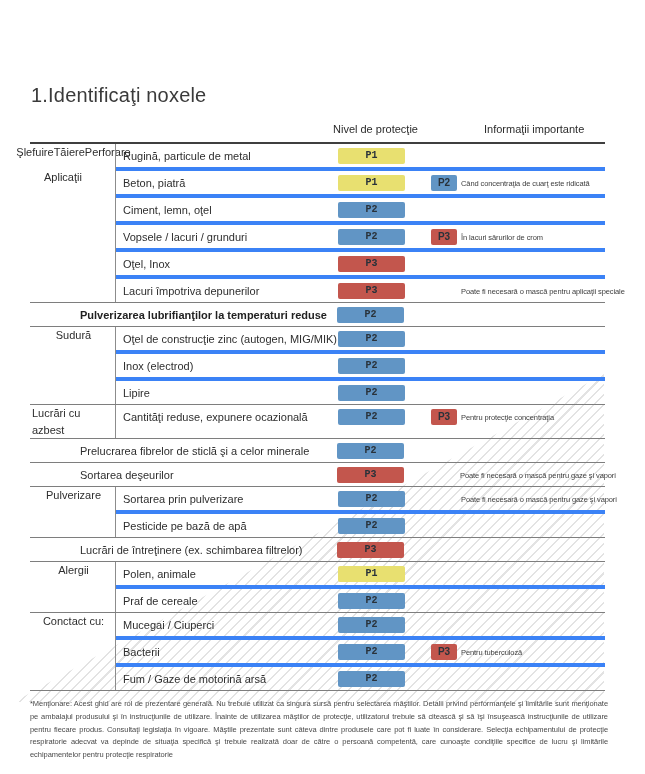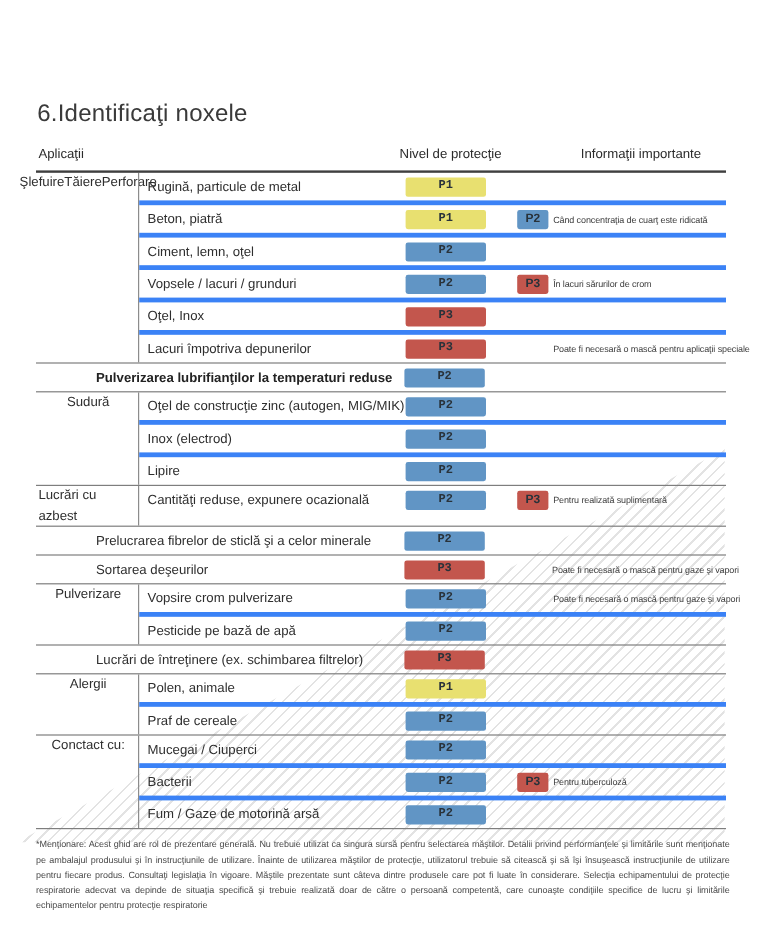--- a/index.html
+++ b/index.html
@@ -19,21 +19,21 @@
     z-index:0;
   }
   .content{position:absolute;left:0;top:0;width:645px;z-index:1;}
   .title{
     margin:84px 0 14px 31px;font-size:20px;font-weight:400;color:#3a3a3a;
     letter-spacing:.2px;
   }
   .tablewrap{margin-left:30px;width:575px;}
   .thead{position:relative;height:21px;border-bottom:2px solid #3f3f3f;}
   .thead span{position:absolute;top:2px;font-size:11px;color:#2b2b2b;}
-  .th-app{left:2px;}
+  .th-app{left:14px;margin-top:48px;}
   .th-prot{left:303px;}
   .th-info{left:454px;}
   .group{display:flex;border-bottom:1px solid #7e7e7e;}
   .group-label{
     width:85px;box-sizing:border-box;display:flex;flex-direction:row;
     justify-content:center;font-size:11px;line-height:1.5;color:#2e2e2e;
     padding-left:2px;
   }
   .group-rows{flex:1;border-left:1px solid #8c8c8c;}
   .row{position:relative;height:23px;border-bottom:4px solid #3b82f6;}
@@ -67,21 +67,21 @@
     margin:7px 0 0 30px;width:578px;font-size:7.5px;line-height:1.7;
     color:#4a4a4a;text-align:justify;letter-spacing:-0.05px;
   }
 </style>
 </head>
 <body>
 
 <div class="page">
   <div class="hatch"></div>
   <div class="content">
-    <div class="title">6.Identificaţi noxele</div>
+    <div class="title">1.Identificaţi noxele</div>
 
     <div class="tablewrap">
       <div class="thead">
         <span class="th-app">Aplicaţii</span>
         <span class="th-prot">Nivel de protecţie</span>
         <span class="th-info">Informaţii importante</span>
       </div>
       <div id="tbody">
           <div class="group">
             <div class="group-label">
@@ -148,21 +148,21 @@
           </div>
           <div class="group">
             <div class="group-label">
               <div class="">Lucrări cu azbest</div>
             </div>
             <div class="group-rows">
               <div class="row">
                 <div class="item">Cantităţi reduse, expunere ocazională</div>
                 <div class="bar" style="background: rgb(97, 149, 197);">P2</div>
                 <div class="badge" style="background: rgb(195, 86, 77);">P3</div>
-                <div class="note">Pentru realizată suplimentară</div>
+                <div class="note">Pentru protecţie concentraţia</div>
               </div>
             </div>
           </div>
           <div class="group">
             <div class="row full">
               <div class="item">Prelucrarea fibrelor de sticlă şi a celor minerale</div>
               <div class="bar" style="background: rgb(97, 149, 197);">P2</div>
             </div>
           </div>
           <div class="group">
@@ -171,21 +171,21 @@
               <div class="bar" style="background: rgb(195, 86, 77);">P3</div>
               <div class="note">Poate fi necesară o mască pentru gaze şi vapori</div>
             </div>
           </div>
           <div class="group">
             <div class="group-label">
               <div class="">Pulverizare</div>
             </div>
             <div class="group-rows">
               <div class="row">
-                <div class="item">Vopsire crom pulverizare</div>
+                <div class="item">Sortarea prin pulverizare</div>
                 <div class="bar" style="background: rgb(97, 149, 197);">P2</div>
                 <div class="note">Poate fi necesară o mască pentru gaze şi vapori</div>
               </div>
               <div class="row">
                 <div class="item">Pesticide pe bază de apă</div>
                 <div class="bar" style="background: rgb(97, 149, 197);">P2</div>
               </div>
             </div>
           </div>
           <div class="group">

